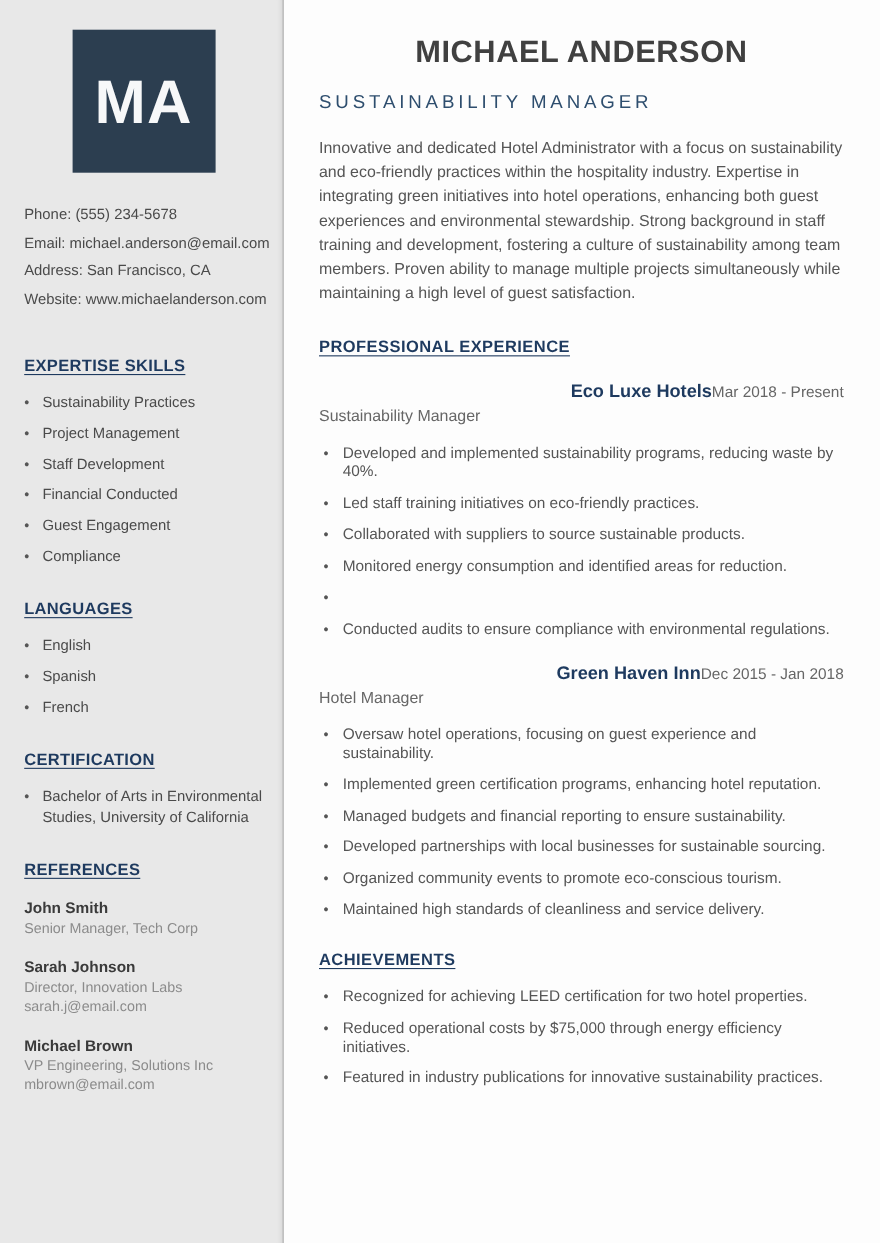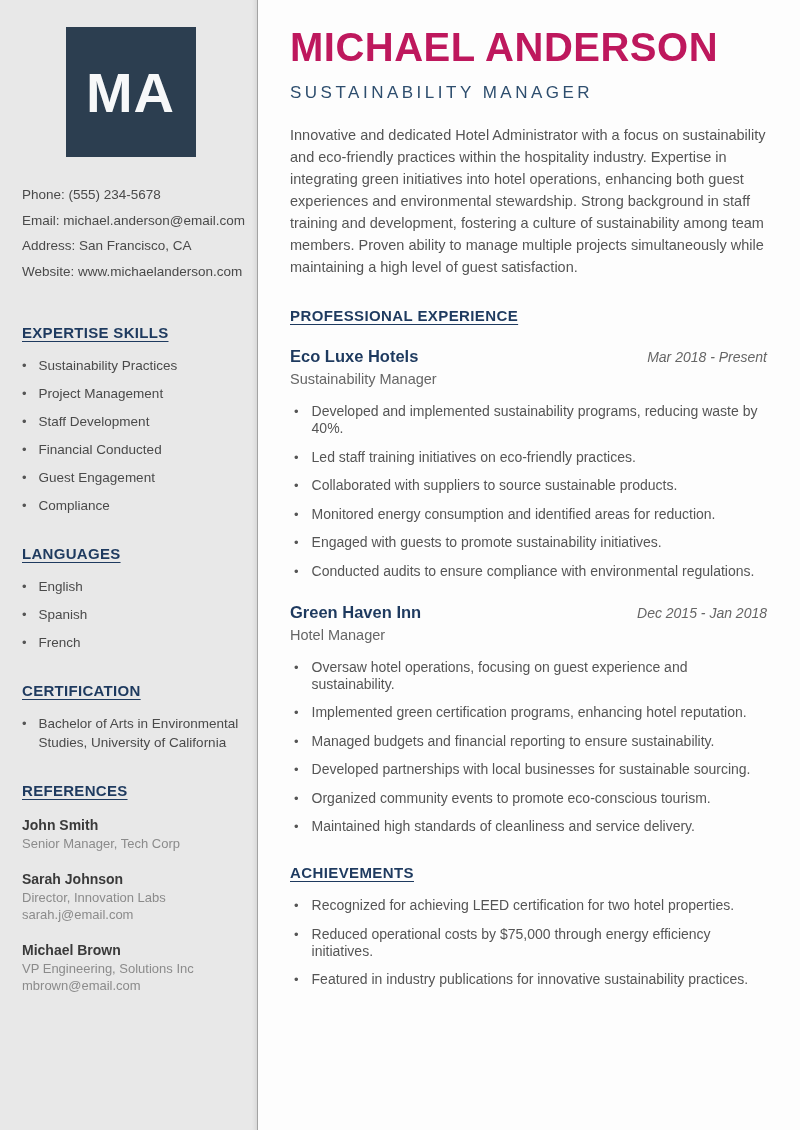--- a/index.html
+++ b/index.html
@@ -65,25 +65,26 @@
   .ref-name { font-size: 14px; font-weight: bold; color: #3a3a3a; line-height: 20px; }
   .ref-role, .ref-email { font-size: 13px; color: #8b8b8b; line-height: 17.5px; }
 
   
   .main {
     flex: 1;
     background: #fdfdfd;
     padding: 25px 33px 40px 32px;
   }
   .person-name {
-    font-size: 40px;
+    font-size: 28px;
     font-weight: bold;
-    color: #be185d;
+    color: #404040;
     letter-spacing: 0.5px;
     line-height: 44px;
+    text-align: center;
   }
   .person-title {
     margin-top: 14px;
     font-size: 17px;
     color: #2e4e6e;
     letter-spacing: 3.5px;
     font-weight: 500;
   }
   .summary {
     margin-top: 21px;
@@ -97,25 +98,25 @@
     font-size: 15px;
     font-weight: bold;
     color: #1e3a5f;
     letter-spacing: 0.4px;
     text-decoration: underline;
     text-underline-offset: 3px;
   }
   .job { margin-top: 23px; }
   .job-header {
     display: flex;
-    justify-content: space-between;
+    justify-content: flex-end;
     align-items: baseline;
   }
   .job-company { font-size: 16.5px; font-weight: bold; color: #1e3a5f; }
-  .job-dates { font-size: 14px; font-style: italic; color: #666; }
+  .job-dates { font-size: 14px; color: #666; }
   .job-role { margin-top: 5px; font-size: 14.5px; color: #666; }
   ul.main-list { list-style: none; margin-top: 16px; }
   ul.main-list li {
     display: flex;
     font-size: 14px;
     color: #555;
     line-height: 17px;
     margin-bottom: 11.5px;
   }
   ul.main-list .dot { margin-right: 13px; margin-left: 4px; }
@@ -242,21 +243,20 @@
         <li>
             <span class="dot"></span>
             <span>Collaborated with suppliers to source sustainable products.</span>
           </li>
         <li>
             <span class="dot"></span>
             <span>Monitored energy consumption and identified areas for reduction.</span>
           </li>
         <li>
             <span class="dot"></span>
-            <span>Engaged with guests to promote sustainability initiatives.</span>
           </li>
         <li>
             <span class="dot"></span>
             <span>Conducted audits to ensure compliance with environmental regulations.</span>
           </li>
       </ul>
     </div>
 
     <div class="job">
       <div class="job-header">

